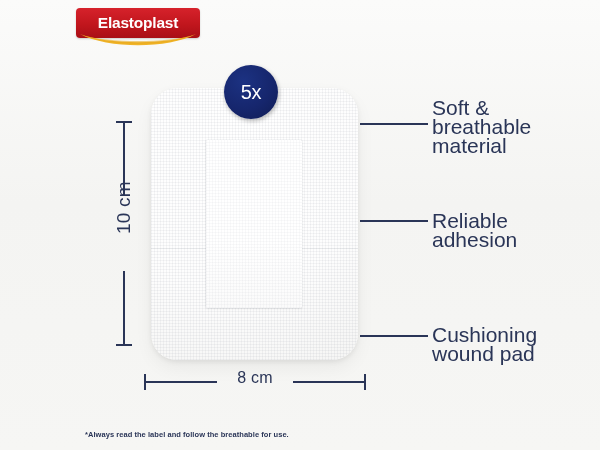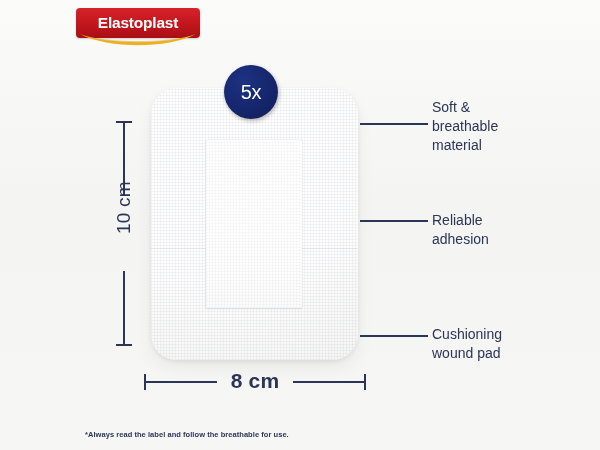--- a/index.html
+++ b/index.html
@@ -150,21 +150,21 @@
     letter-spacing: -0.3px;
     line-height: 1;
   }
 
   
   .annotation {
     position: absolute;
     left: 432px;
     width: 160px;
     color: #2a3557;
-    font-size: 14px;
+    font-size: 21px;
     line-height: 19px;
     white-space: pre-line;
   }
   .annotation.align-right { text-align: left; }
   .annotation.align-center { text-align: left; }
 
   .leader {
     position: absolute;
     height: 0;
     border-top: 2px solid #2a3557;
@@ -225,24 +225,23 @@
     width: 0;
     border-left: 2px solid #2a3557;
   }
   #dim-horizontal-label {
     position: absolute;
     left: 0;
     right: 0;
     top: -5px;
     text-align: center;
     color: #2a3557;
-    font-size: 21px;
+    font-size: 16px;
     letter-spacing: 0.2px;
     white-space: nowrap;
-    font-weight: bold;
   }
 
   
   #footnote {
     position: absolute;
     left: 85px;
     top: 430px;
     color: #2a3557;
     font-size: 7.5px;
     font-weight: bold;

